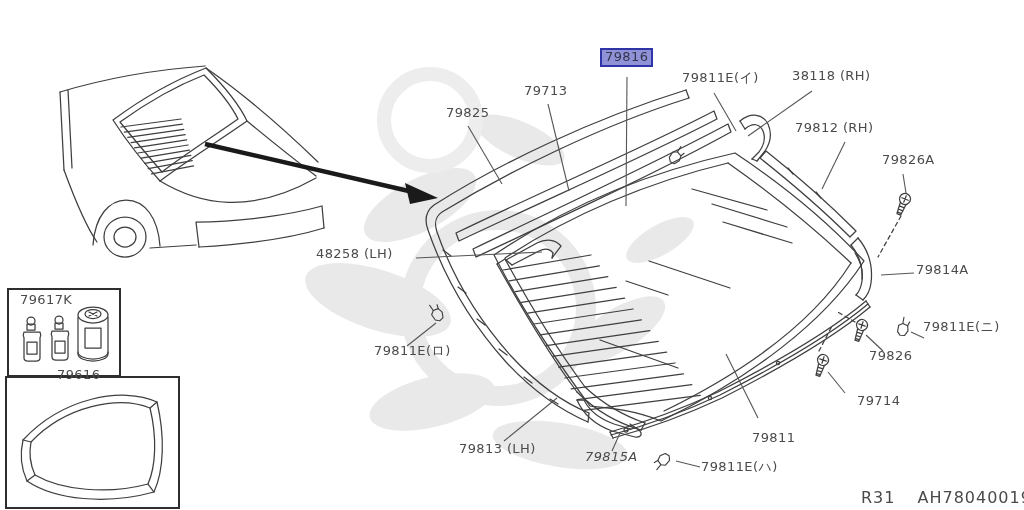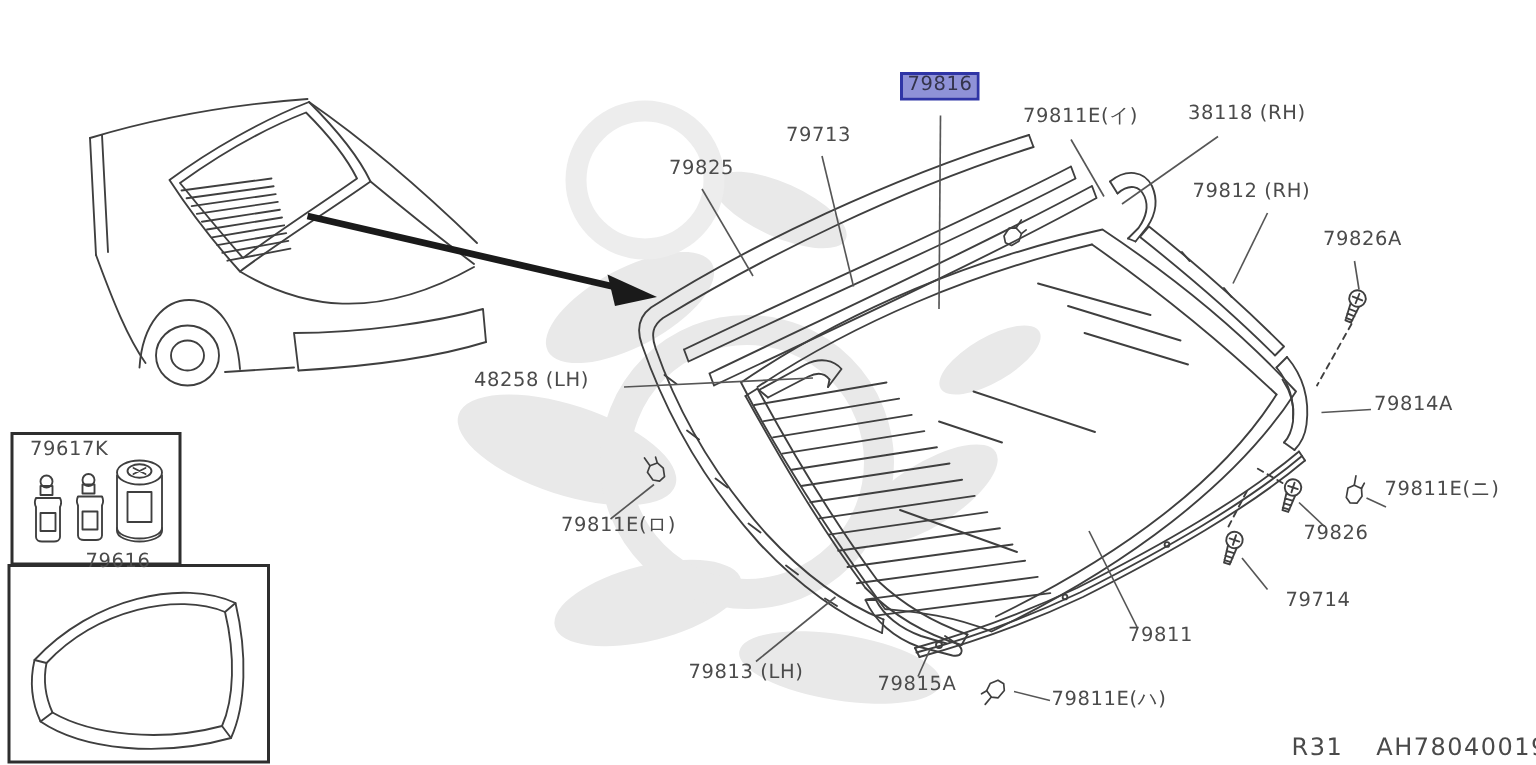--- a/index.html
+++ b/index.html
@@ -196,23 +196,23 @@
       <div class="part-label" style="left: 524px; top: 84px;">79713</div>
       <div class="part-label highlighted" style="left: 602px; top: 50px;">79816</div>
       <div class="part-label" style="left: 682px; top: 71px;">79811E(イ)</div>
       <div class="part-label" style="left: 792px; top: 69px;">38118 (RH)</div>
       <div class="part-label" style="left: 795px; top: 121px;">79812 (RH)</div>
       <div class="part-label" style="left: 882px; top: 153px;">79826A</div>
       <div class="part-label" style="left: 916px; top: 263px;">79814A</div>
       <div class="part-label" style="left: 923px; top: 320px;">79811E(ニ)</div>
       <div class="part-label" style="left: 869px; top: 349px;">79826</div>
       <div class="part-label" style="left: 829px; top: 394px; margin-left: 28px;">79714</div>
-      <div class="part-label" style="left: 752px; top: 417px;">79811</div>
+      <div class="part-label" style="left: 752px; top: 431px;">79811</div>
       <div class="part-label" style="left: 701px; top: 460px;">79811E(ハ)</div>
-      <div class="part-label" style="left: 585px; top: 450px;">79815A</div>
+      <div class="part-label" style="left: 585px; top: 450px; font-style: italic;">79815A</div>
       <div class="part-label" style="left: 459px; top: 442px;">79813 (LH)</div>
       <div class="part-label" style="left: 374px; top: 344px;">79811E(ロ)</div>
       <div class="part-label" style="left: 316px; top: 247px;">48258 (LH)</div>
       <div class="part-label" style="left: 20px; top: 293px;">79617K</div>
       <div class="part-label" style="left: 14px; top: 368px; margin-left: 43px;">79616</div>
     </div>
 
   <div id="footer-code">
     <span class="sheet">R31</span><span>AH78040019</span>
   </div>

